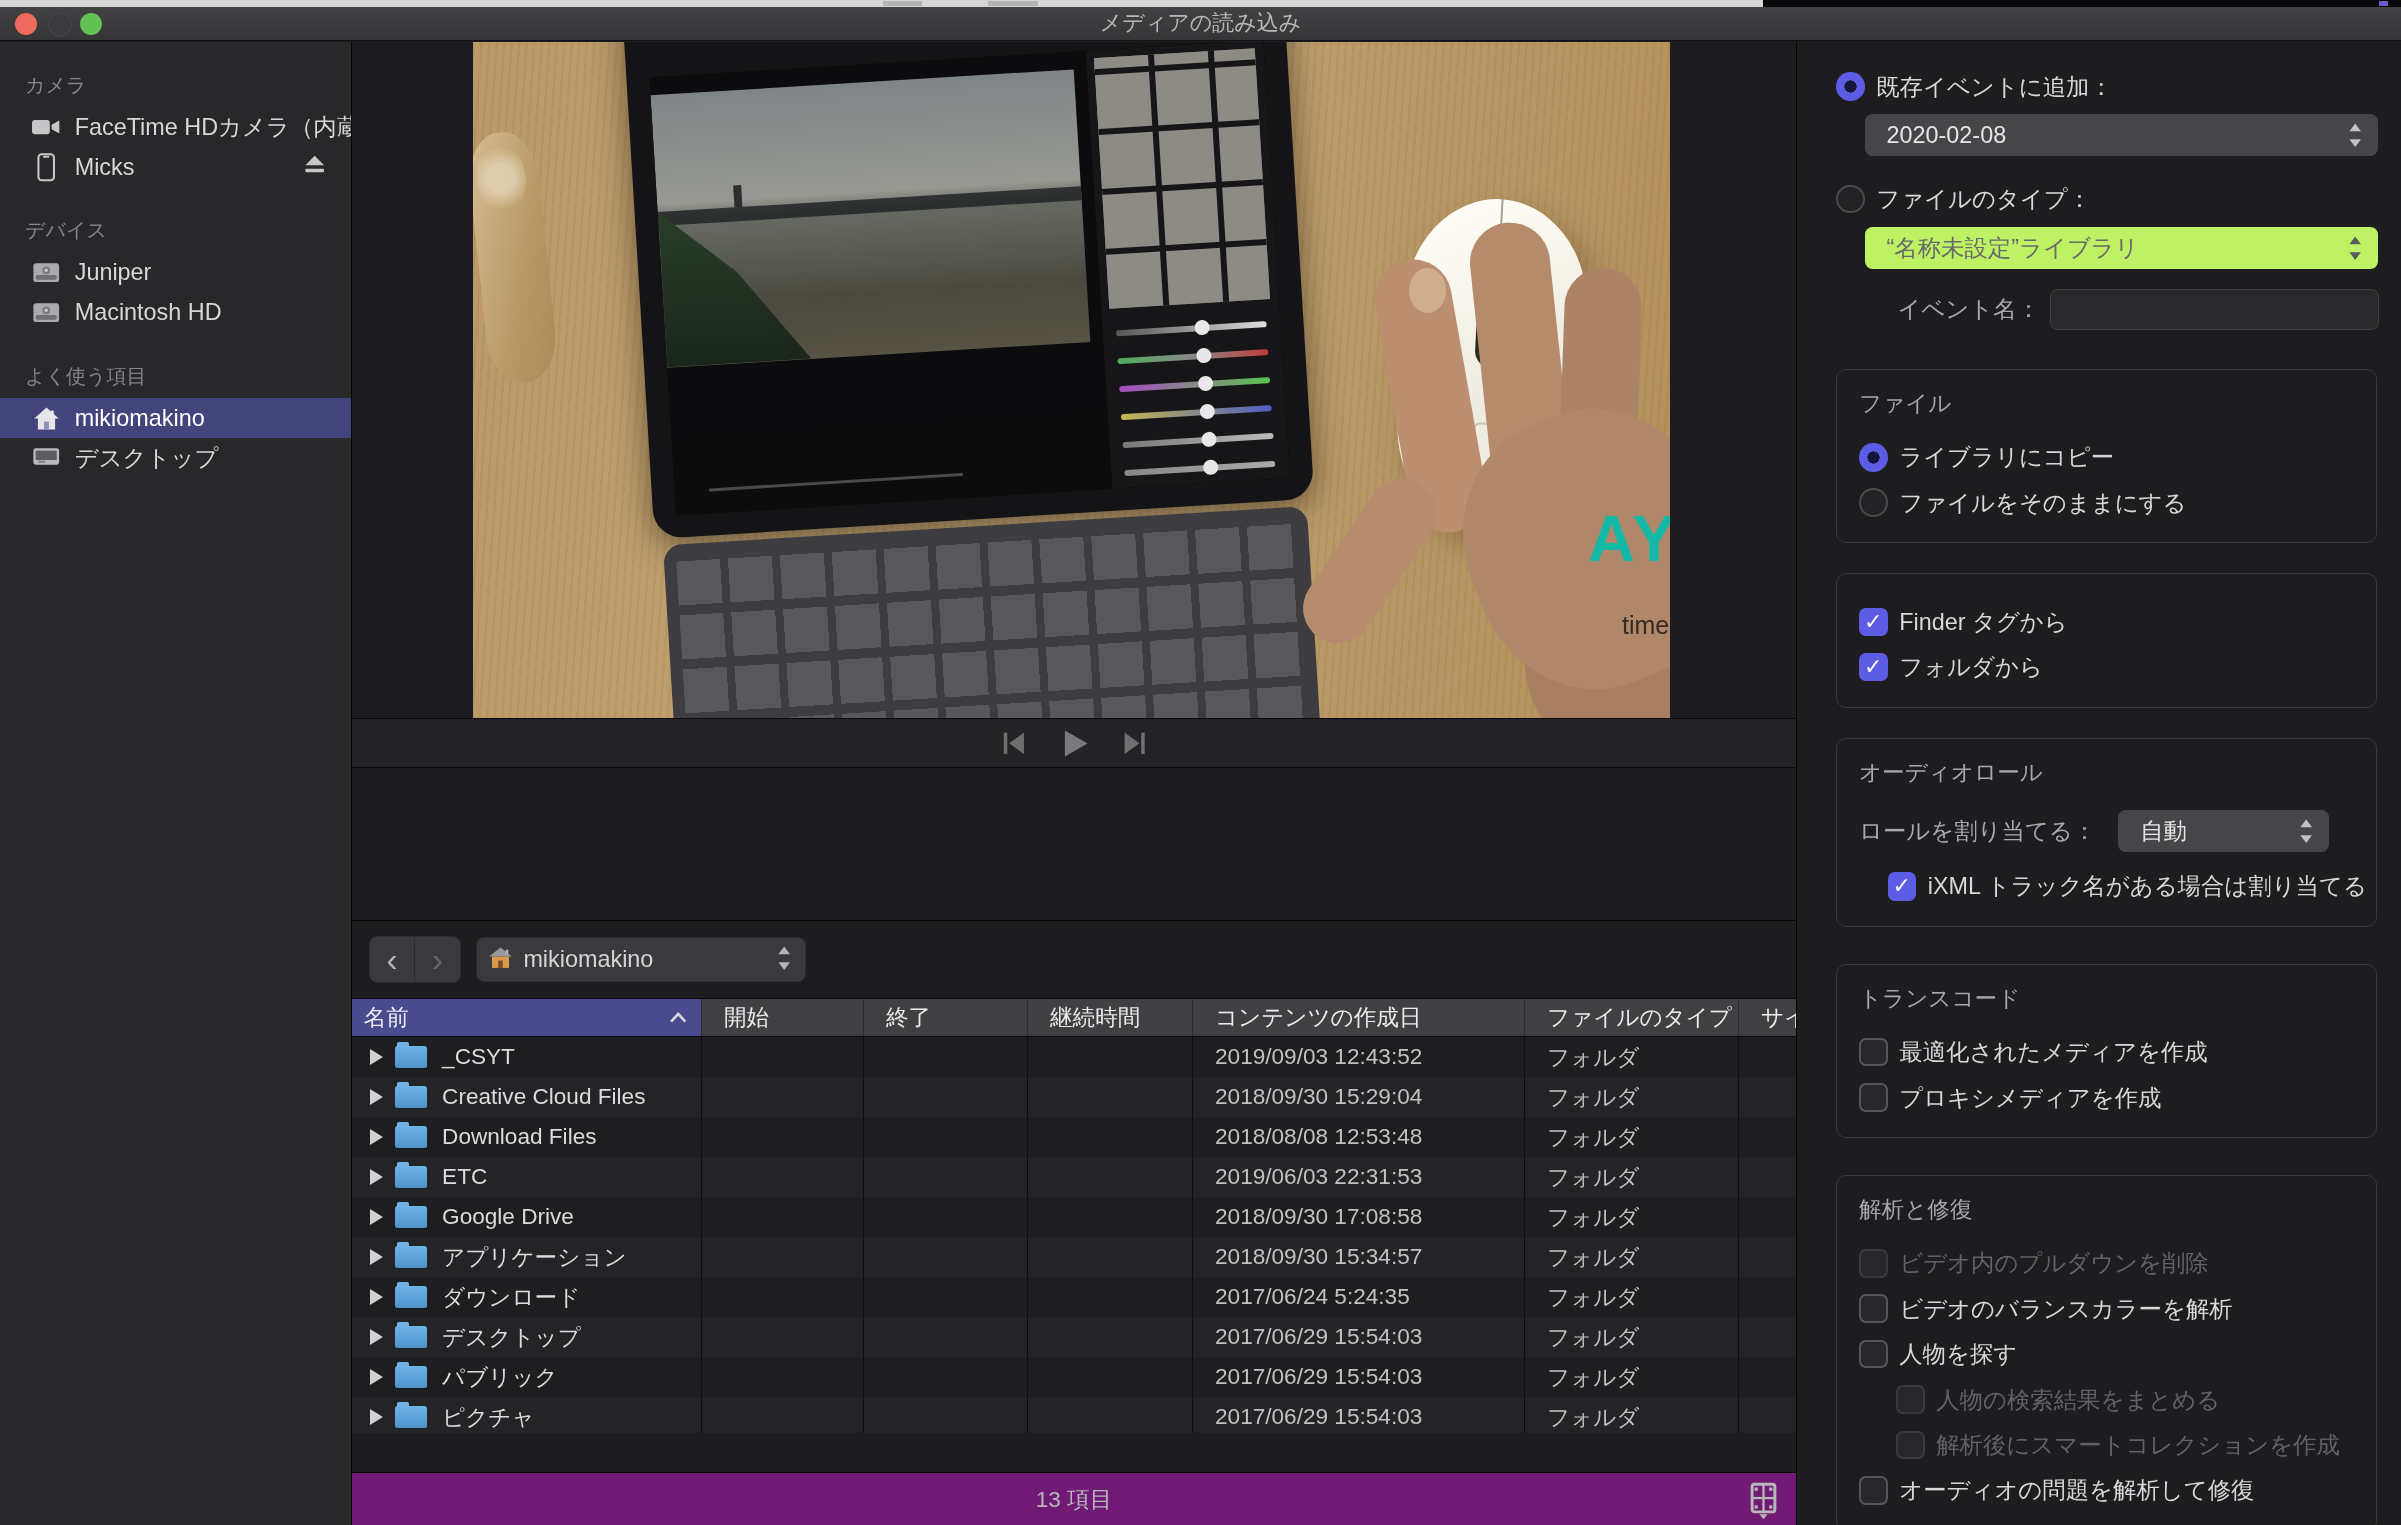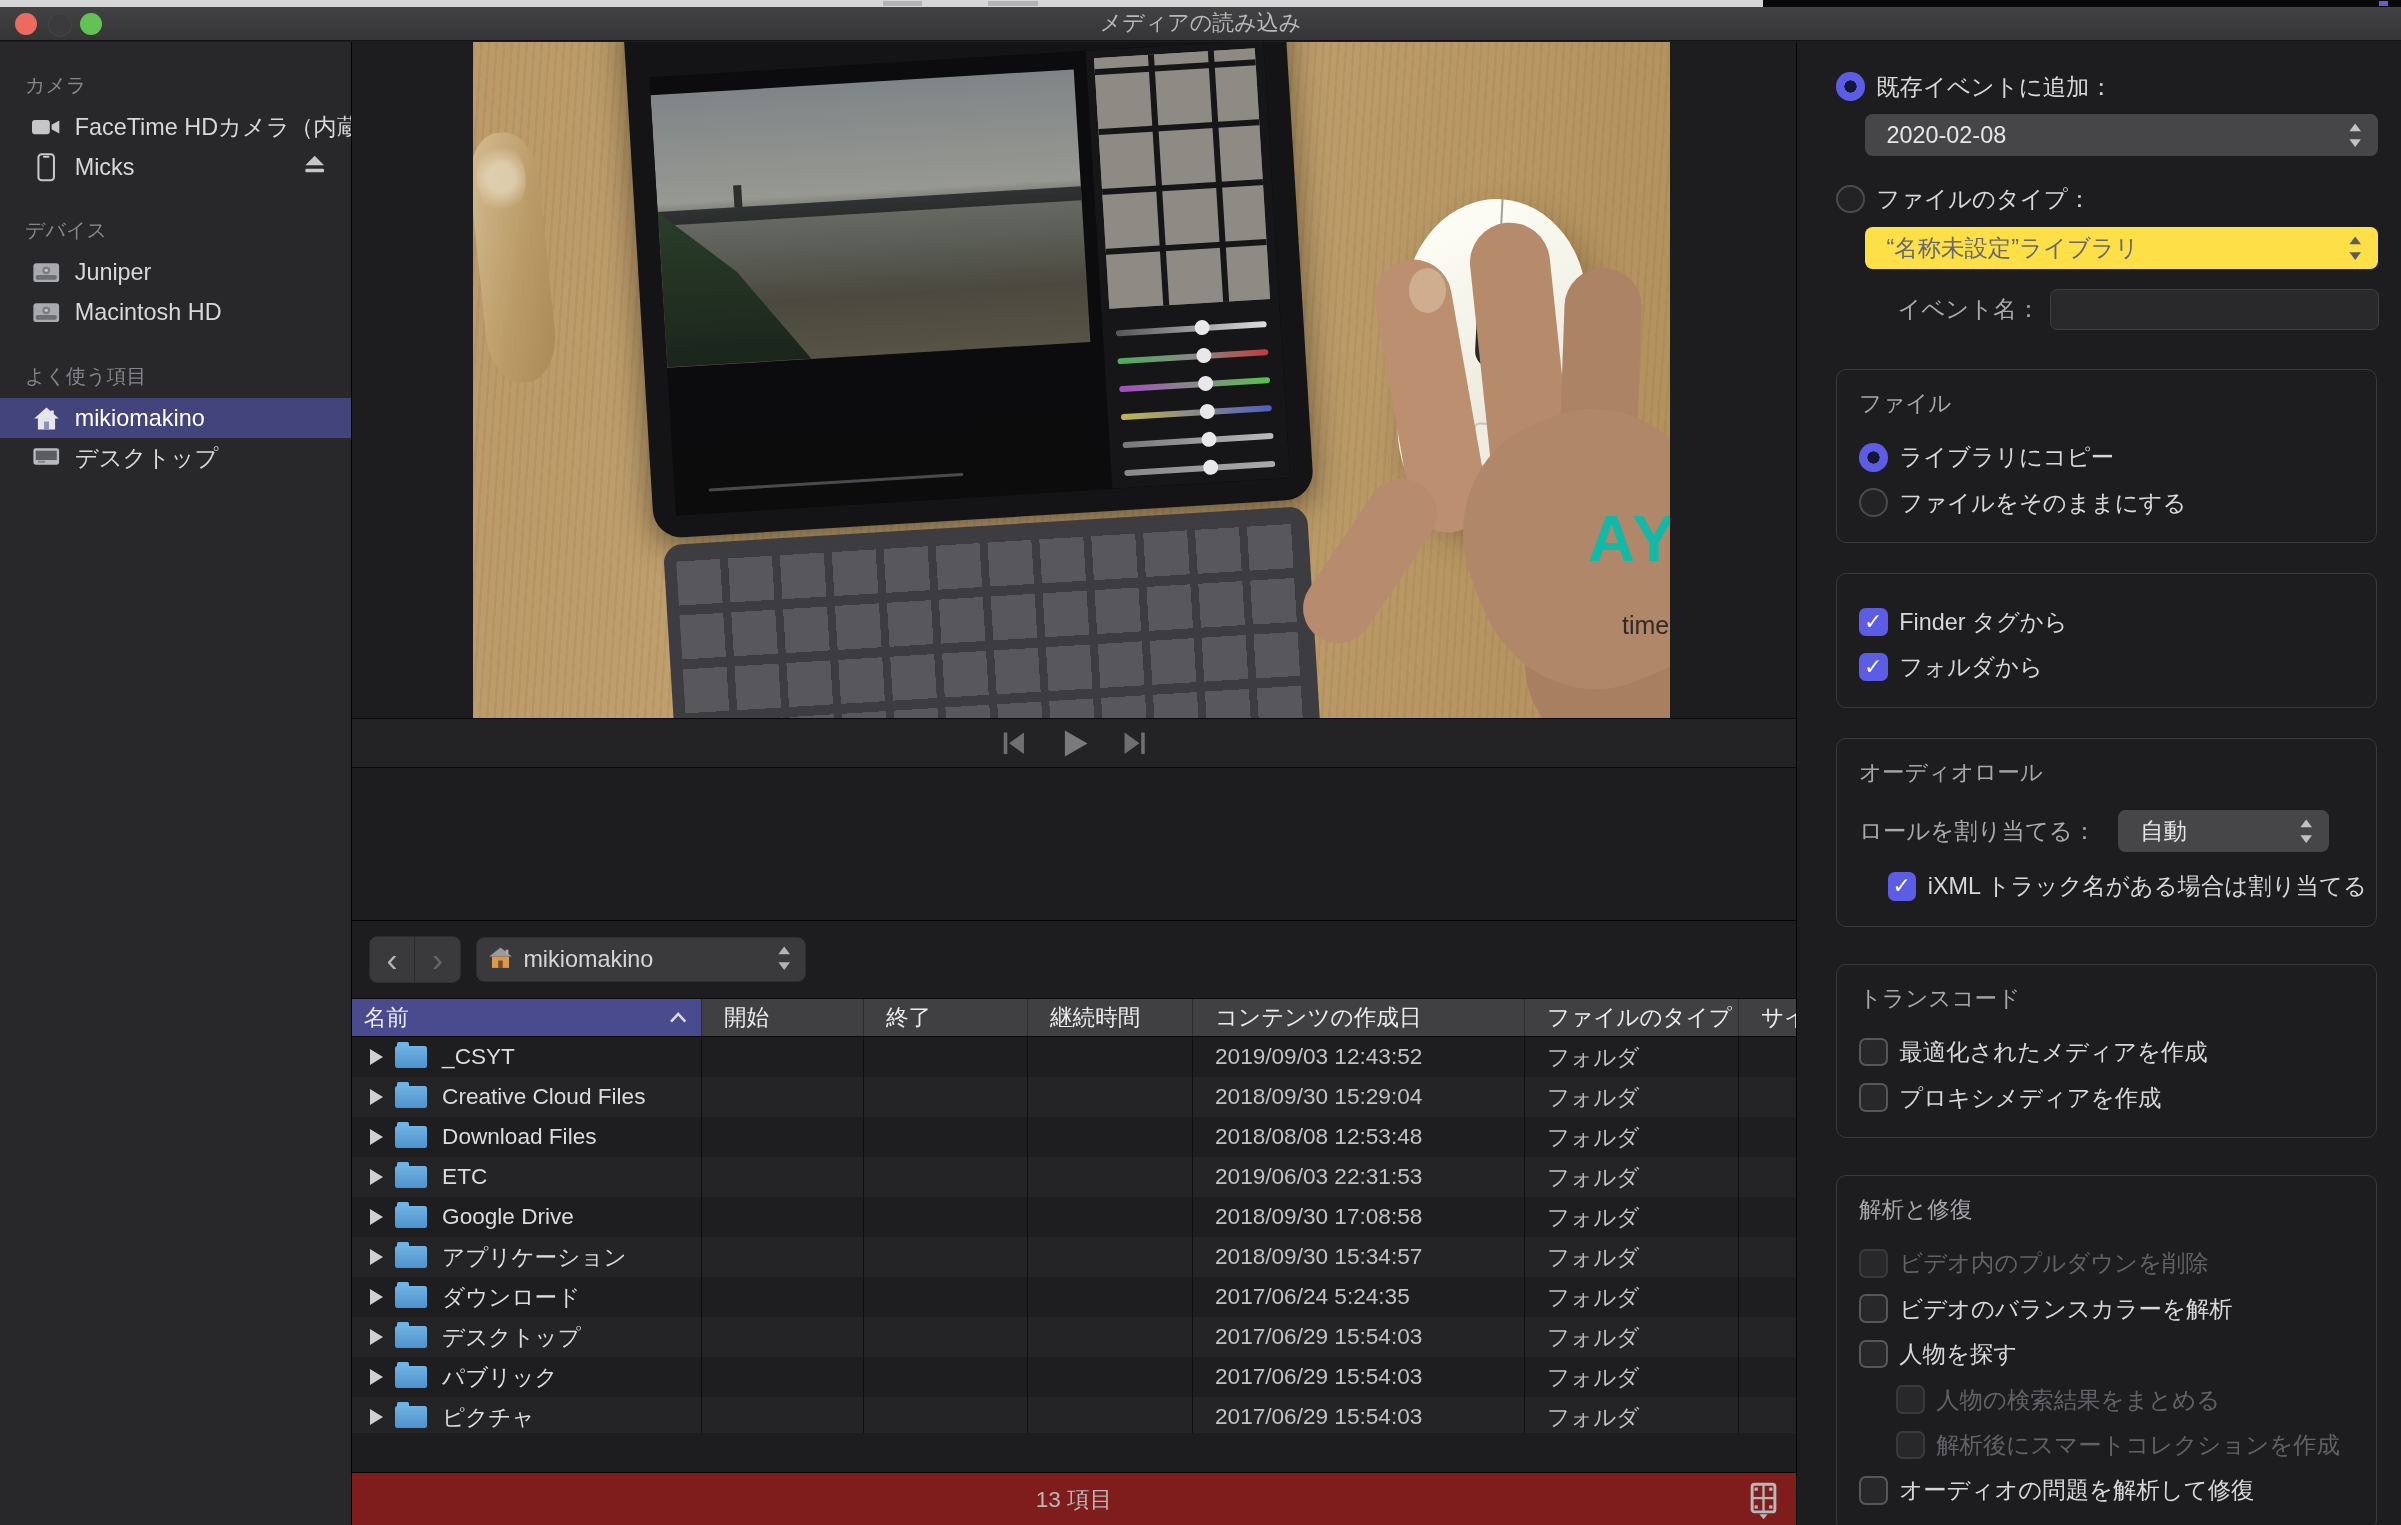--- a/index.html
+++ b/index.html
@@ -118,21 +118,21 @@
   .rows{height:396px;overflow:hidden;}
   .tr{display:flex;height:40px;}
   .tr:nth-child(odd){background:#1e1e20;}
   .tr:nth-child(even){background:#242427;}
   .td{flex:none;display:flex;align-items:center;box-sizing:border-box;border-right:1.7px solid #0e0e10;
     font-size:22.6px;color:#c2c2c4;padding-left:22px;white-space:nowrap;overflow:hidden;}
   .td.name{padding-left:11.7px;color:#dcdcde;}
   .tri{width:0;height:0;border-left:13.4px solid #d0d0d2;border-top:8.4px solid transparent;border-bottom:8.4px solid transparent;margin:0 11.7px 0 6.7px;flex:none;}
   .folder{width:32px;height:22.6px;background:linear-gradient(#6fb3e4,#4d92cc);border-radius:2.5px;position:relative;margin-right:15px;flex:none;}
   .folder::before{content:"";position:absolute;left:1.7px;top:-4.2px;width:12.6px;height:5.9px;border-radius:1.7px 1.7px 0 0;background:#6fb3e4;}
-  .statusbar{position:absolute;left:0;bottom:0;width:100%;height:54px;border-top:1.7px solid #050506;background:#7f1d1d;
+  .statusbar{position:absolute;left:0;bottom:0;width:100%;height:54px;border-top:1.7px solid #050506;background:#701a75;
     display:flex;align-items:center;justify-content:center;box-sizing:border-box;}
   .statusbar .count{font-size:22.6px;color:#b8b8ba;}
   .filmbtn{position:absolute;right:13.4px;top:8.4px;}
   
   .rightpanel{position:relative;width:605px;height:100%;background:#1d1d1f;border-left:1.7px solid #050506;
     box-sizing:border-box;padding:28.5px 22px 0 39px;overflow:hidden;}
   .ctl-row{display:flex;align-items:center;}
   .radio{width:28.5px;height:28.5px;border-radius:50%;flex:none;box-sizing:border-box;}
   .radio.off{border:2.5px solid #4b4b4e;background:#232325;}
   .radio.on{background:radial-gradient(circle,#16163a 0 5.9px,#5c5ce4 6.3px 14.2px);}
@@ -140,21 +140,21 @@
   .cb.off{border:2.5px solid #56565a;background:#28282a;}
   .cb.off.dis{border-color:#3a3a3d;}
   .cb.on{background:#5c5ce4;}
   .cb.on::after{content:"✓";position:absolute;left:0;top:0;width:28.5px;height:28.5px;display:flex;align-items:center;
     justify-content:center;color:#fff;font-size:22px;font-weight:bold;}
   .lab{margin-left:11.7px;font-size:23.4px;color:#d8d8da;white-space:nowrap;}
   .lab.dis{color:#626266;}
   .dropdown{height:42px;border-radius:7.5px;background:#464649;display:flex;align-items:center;
     padding:0 13.4px 0 22px;box-sizing:border-box;}
   .dropdown .val{flex:1;font-size:23.4px;color:#e6e6e8;white-space:nowrap;overflow:hidden;}
-  .dropdown.disabled{background:#fde047;}
+  .dropdown.disabled{background:#bef264;}
   .dropdown.disabled .val{color:#68686c;}
   .dd1{margin:11.7px 0 0 28.5px;width:513px;}
   .radio2{margin-top:27px;}
   .dd2{margin:11.7px 0 0 28.5px;width:513px;}
   .event-row{margin-top:20px;display:flex;align-items:center;}
   .event-row .elabel{width:234px;text-align:right;font-size:23.4px;color:#a9a9ad;}
   .event-input{margin-left:10px;width:375px;height:39px;border-radius:7.5px;background:#29292b;border:1.7px solid #3f3f41;}
   .box{border:1.7px solid #39393b;border-radius:10px;padding:18.4px 22px 23.4px 22px;margin-right:1.7px;}
   .box .btitle{font-size:22.6px;color:#a7a7ab;margin-bottom:22px;}
   .opt{display:flex;align-items:center;margin-top:13.4px;}

